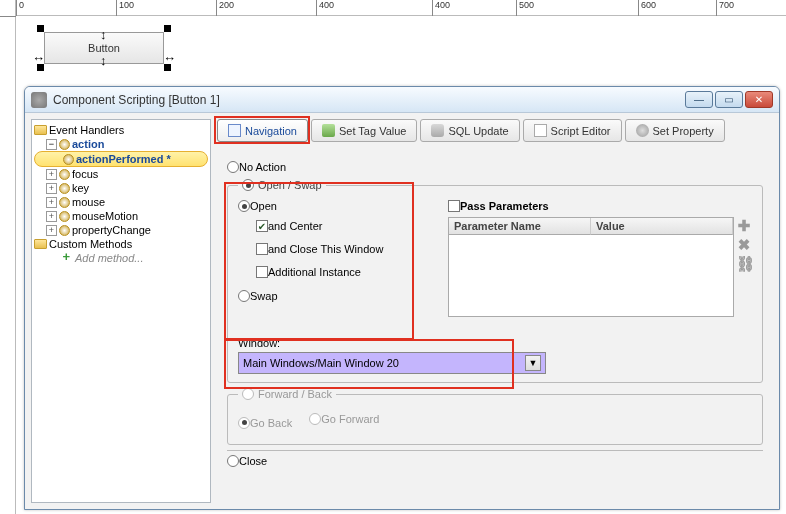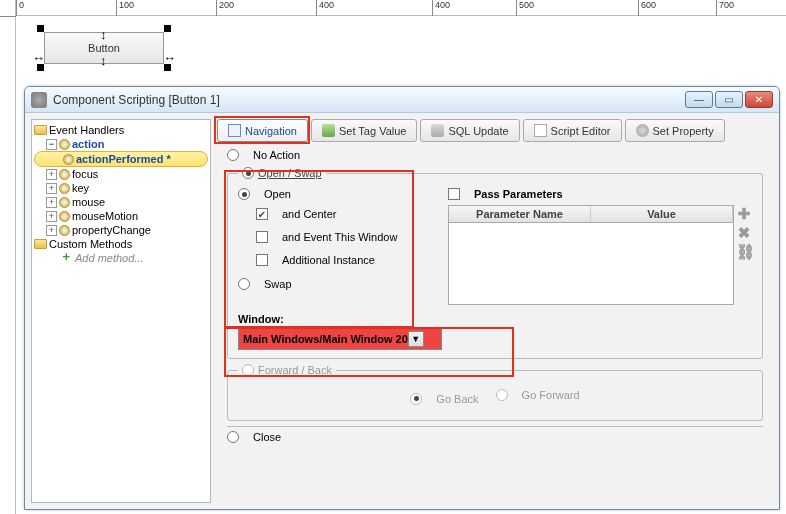--- a/index.html
+++ b/index.html
@@ -39,50 +39,50 @@
 .ico.gear { background: radial-gradient(#fff,#c8a030); border-radius:50%; width:11px; height:11px; border:1px solid #b89020;}
 .ico.plus { color:#3a9a3a; font-weight:bold; text-align:center; font-size:13px; line-height:10px;}
 .tree-item.selected { background: linear-gradient(#fff2a8,#ffe270); border:1px solid #e6b030; border-radius:8px;}
 .tree .indent1 { padding-left: 12px; }
 .tree .indent2 { padding-left: 28px; }
 .tree .bold { font-weight: bold; color: #1a4a9a; }
 .tree .italic { font-style: italic; color: #888; }
 
 
 .right { flex: 1; display: flex; flex-direction: column; }
-.tabbar { display: flex; gap: 3px; margin-bottom: 2px; }
+.tabbar { display: flex; gap: 3px; margin-bottom: 14px; }
 .tab { flex: 0 0 auto; padding: 4px 10px; background: linear-gradient(#fafafa,#e6e6e6); border: 1px solid #aaa; border-radius: 3px; display:flex; align-items:center; gap:4px; color:#333; }
 .tab .ti { width:13px; height:13px; display:inline-block; }
 .tab.active { border-color:#888; background: linear-gradient(#fff,#eee); color:#1a4a9a; }
 .tab-hl { position:absolute; border: 2px solid #e03020; pointer-events:none; }
 
 .content { flex:1; background:#f2f2f2; padding: 2px 10px 0 10px; overflow:hidden; position:relative; }
-.radio-row { display:flex; align-items:center; padding: 3px 0; gap:14px;}
+.radio-row { display:flex; align-items:center; padding: 3px 0; gap:0;}
 .radio { width:12px; height:12px; border:1px solid #777; border-radius:50%; background:#fff; display:inline-flex; align-items:center; justify-content:center;}
 .radio.checked:after { content:""; width:5px; height:5px; background:#444; border-radius:50%; }
 .check { width:12px; height:12px; border:1px solid #777; background:#fff; display:inline-flex; align-items:center; justify-content:center; font-size:10px; color:#2a5a2a;}
 .check.checked:after { content:"✔"; font-size:10px;}
 fieldset { border:1px solid #bbb; border-radius:3px; padding: 6px 10px 8px 10px; margin: 3px 0 5px 0; }
-fieldset legend { padding: 0 4px; color:#444; display:flex; align-items:center; gap:4px;text-decoration:underline;}
+fieldset legend { padding: 0 4px; color:#444; display:flex; align-items:center; gap:4px;}
 fieldset.disabled legend, fieldset.disabled .radio-row { color:#999; }
 fieldset.disabled .radio { border-color:#bbb; }
 
 .open-swap-body { display:flex; gap: 20px; }
 .os-left { flex: 0 0 190px; text-align: center; }
 .os-left .inner { padding-left: 18px; display:flex; flex-direction:column; gap:5px; margin-top:2px; margin-bottom:6px;}
 
 .params { flex:1;font-weight:bold; }
 .param-table { border:1px solid #aaa; background:#fff; height:100px; display:flex; }
-.param-table .col { flex:1;text-align:center; }
+.param-table .col { flex:1; }
 .param-table .hdr { background: linear-gradient(#f6f6f6,#e2e2e2); border-bottom:1px solid #aaa; border-right:1px solid #ccc; padding:2px 5px; color:#444;}
 .param-side { width:18px; display:flex; flex-direction:column; gap:3px; padding:2px;}
 .sidebtn { width:16px; height:16px; color:#9a9a9a; font-size:15px; text-align:center; line-height:14px; }
 
-.window-row { margin-top: 8px; font-weight: bold; }
-.combo { height:22px; width: 204px; background:#ef4444; border:1px solid #888; display:flex; align-items:center; padding:0 4px; font-family: "Courier New", monospace; }
+.window-row { margin-top: 20px; }
+.combo { height:22px; width: 308px; background:#c4b5fd; border:1px solid #888; display:flex; align-items:center; padding:0 4px; font-family: "Courier New", monospace; justify-content:space-between;}
 .combo .arrow-btn { width:16px; height:16px; border:1px solid #888; background:linear-gradient(#f2f2f2,#ddd); display:flex; align-items:center; justify-content:center; font-size:9px;}
 
 .red-box { position:absolute; border:2px solid #e03020; pointer-events:none; }
 </style>
 </head>
 <body>
 
 <div class="ruler-h">
   <div class="tick" style="left:16px">0</div>
   <div class="tick" style="left:116px">100</div>
@@ -214,21 +214,21 @@
                 <span class="radio checked"></span>
                 <span>Open</span>
               </div>
               <div class="inner">
                 <div class="radio-row">
                   <span class="check checked"></span>
                   <span>and Center</span>
                 </div>
                 <div class="radio-row">
                   <span class="check"></span>
-                  <span>and Event This Window</span>
+                  <span>and Close This Window</span>
                 </div>
                 <div class="radio-row">
                   <span class="check"></span>
                   <span>Additional Instance</span>
                 </div>
               </div>
               <div class="radio-row">
                 <span class="radio"></span>
                 <span>Swap</span>
               </div>
@@ -262,21 +262,21 @@
               <span class="arrow-btn">▼</span>
             </div>
           </div>
         </fieldset>
 
         <fieldset class="disabled">
           <legend>
             <span class="radio"></span>
             <span>Forward / Back</span>
           </legend>
-          <div style="text-align:center; padding:4px 0;">
+          <div style="text-align:left; padding:4px 0;">
             <span class="radio-row" style="display:inline-flex; margin-right:14px;">
               <span class="radio checked"></span>
               <span>Go Back</span>
             </span>
             <span class="radio-row" style="display:inline-flex;">
               <span class="radio"></span>
               <span>Go Forward</span>
             </span>
           </div>
         </fieldset>

